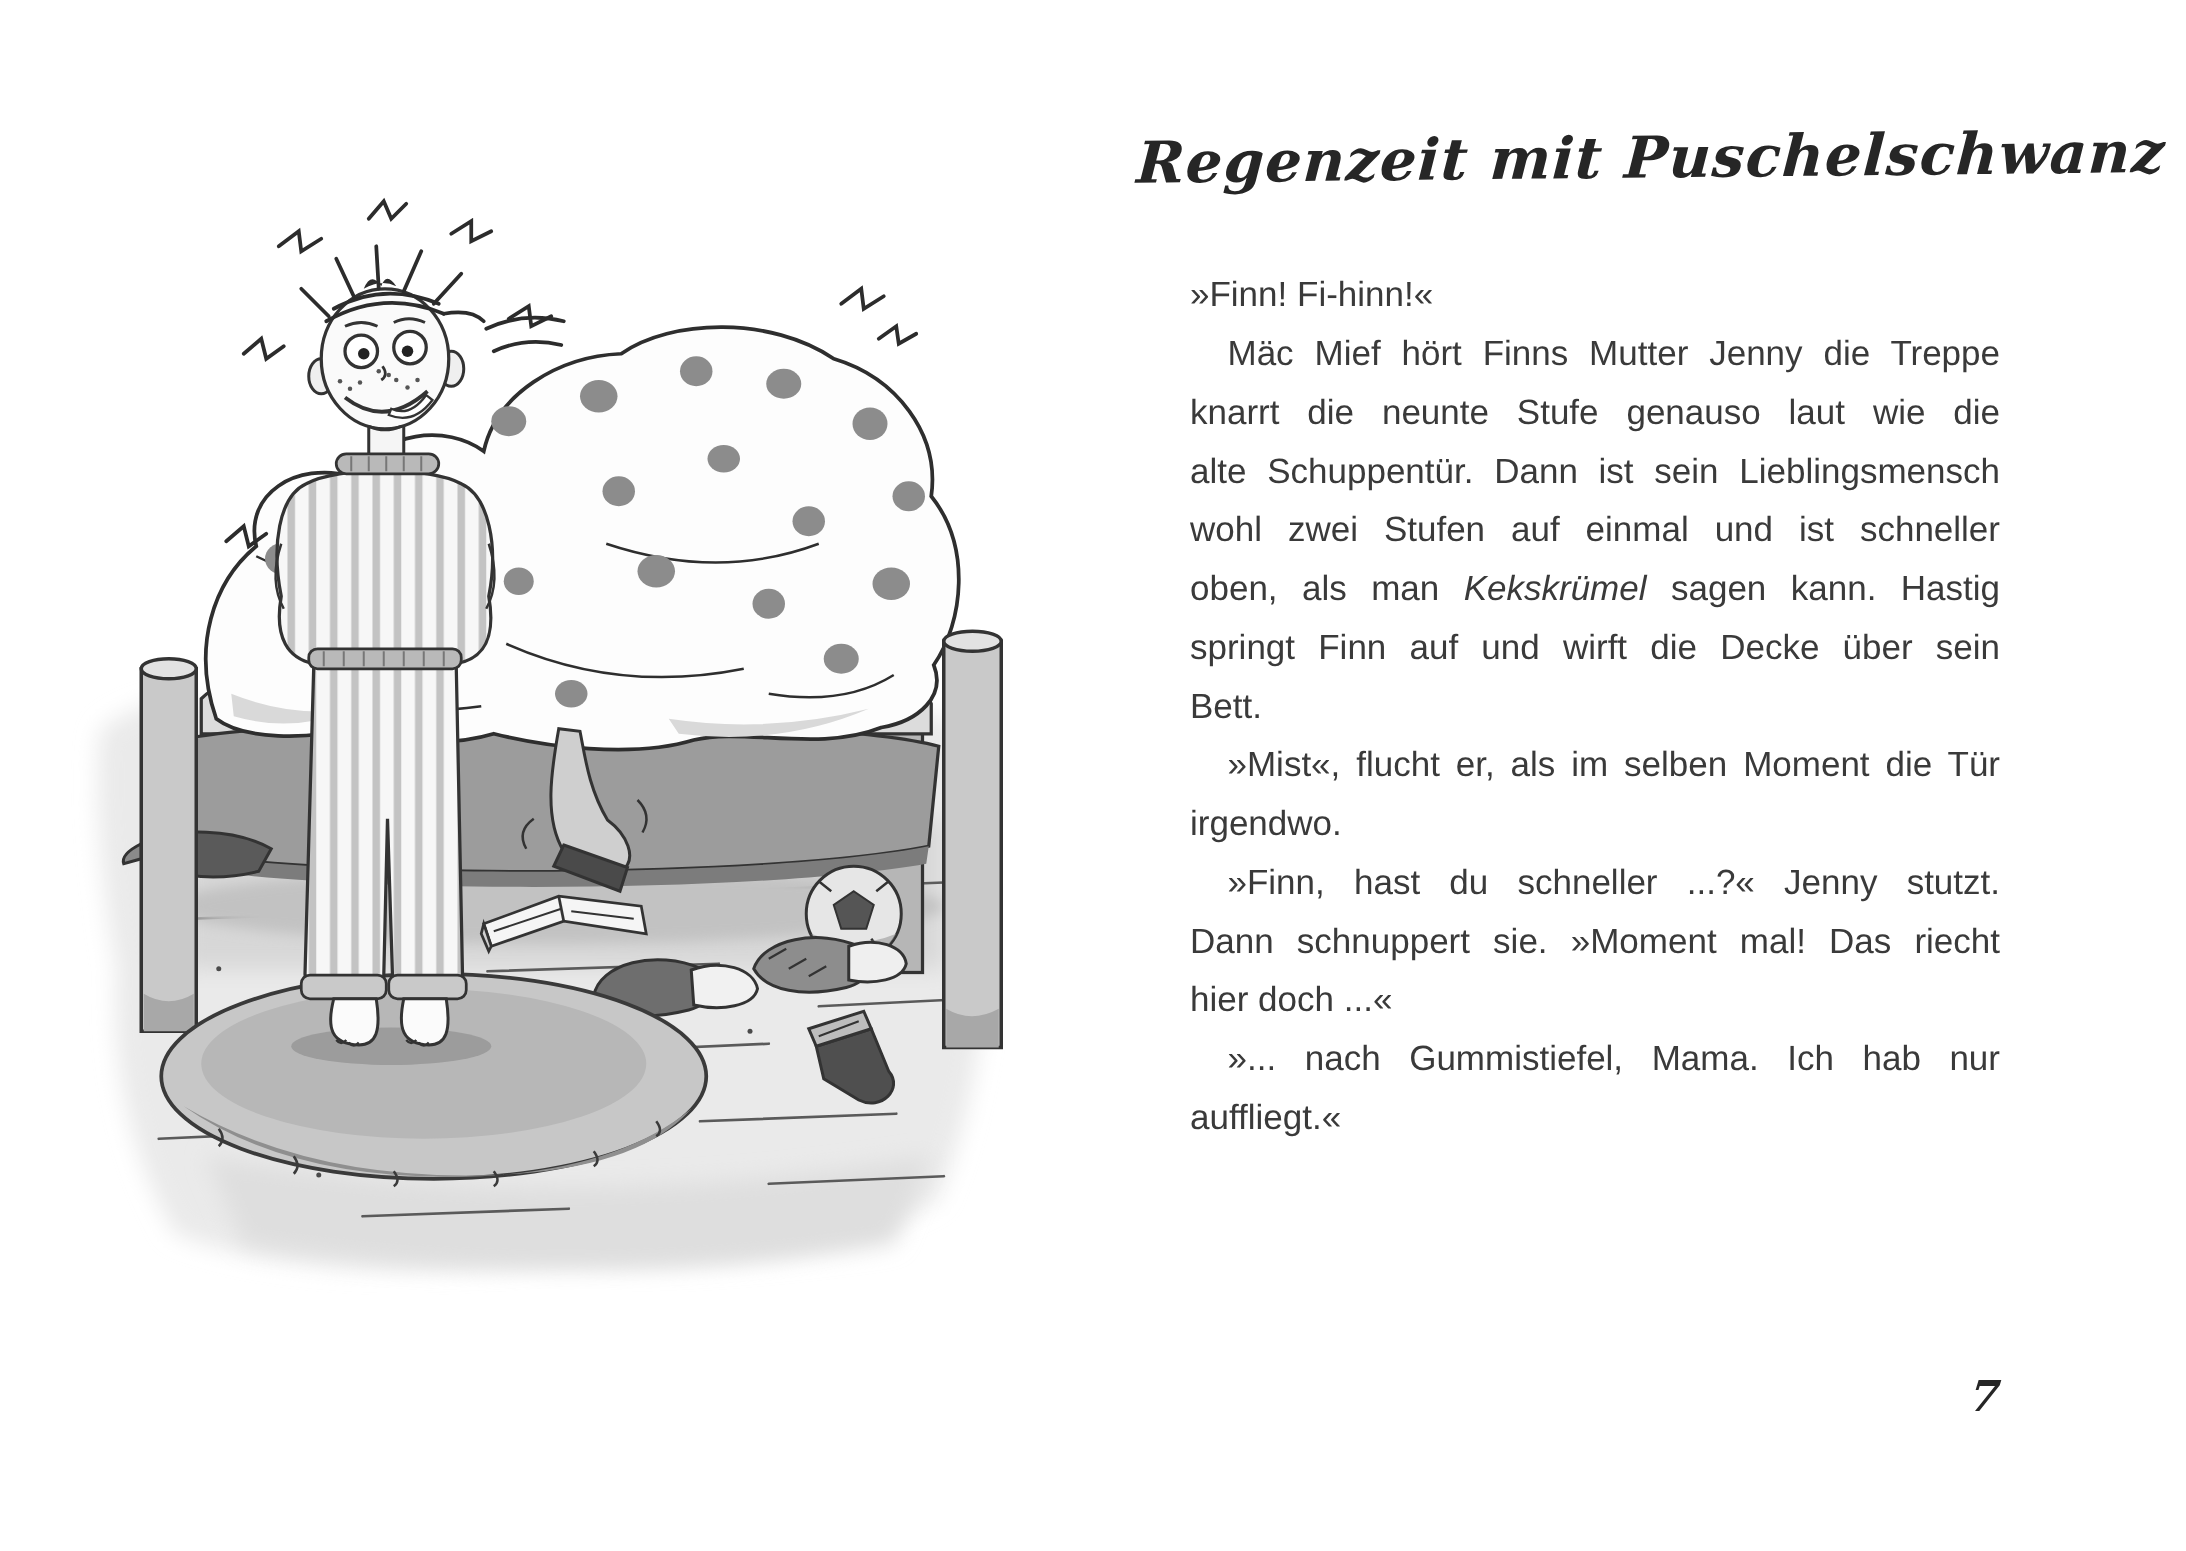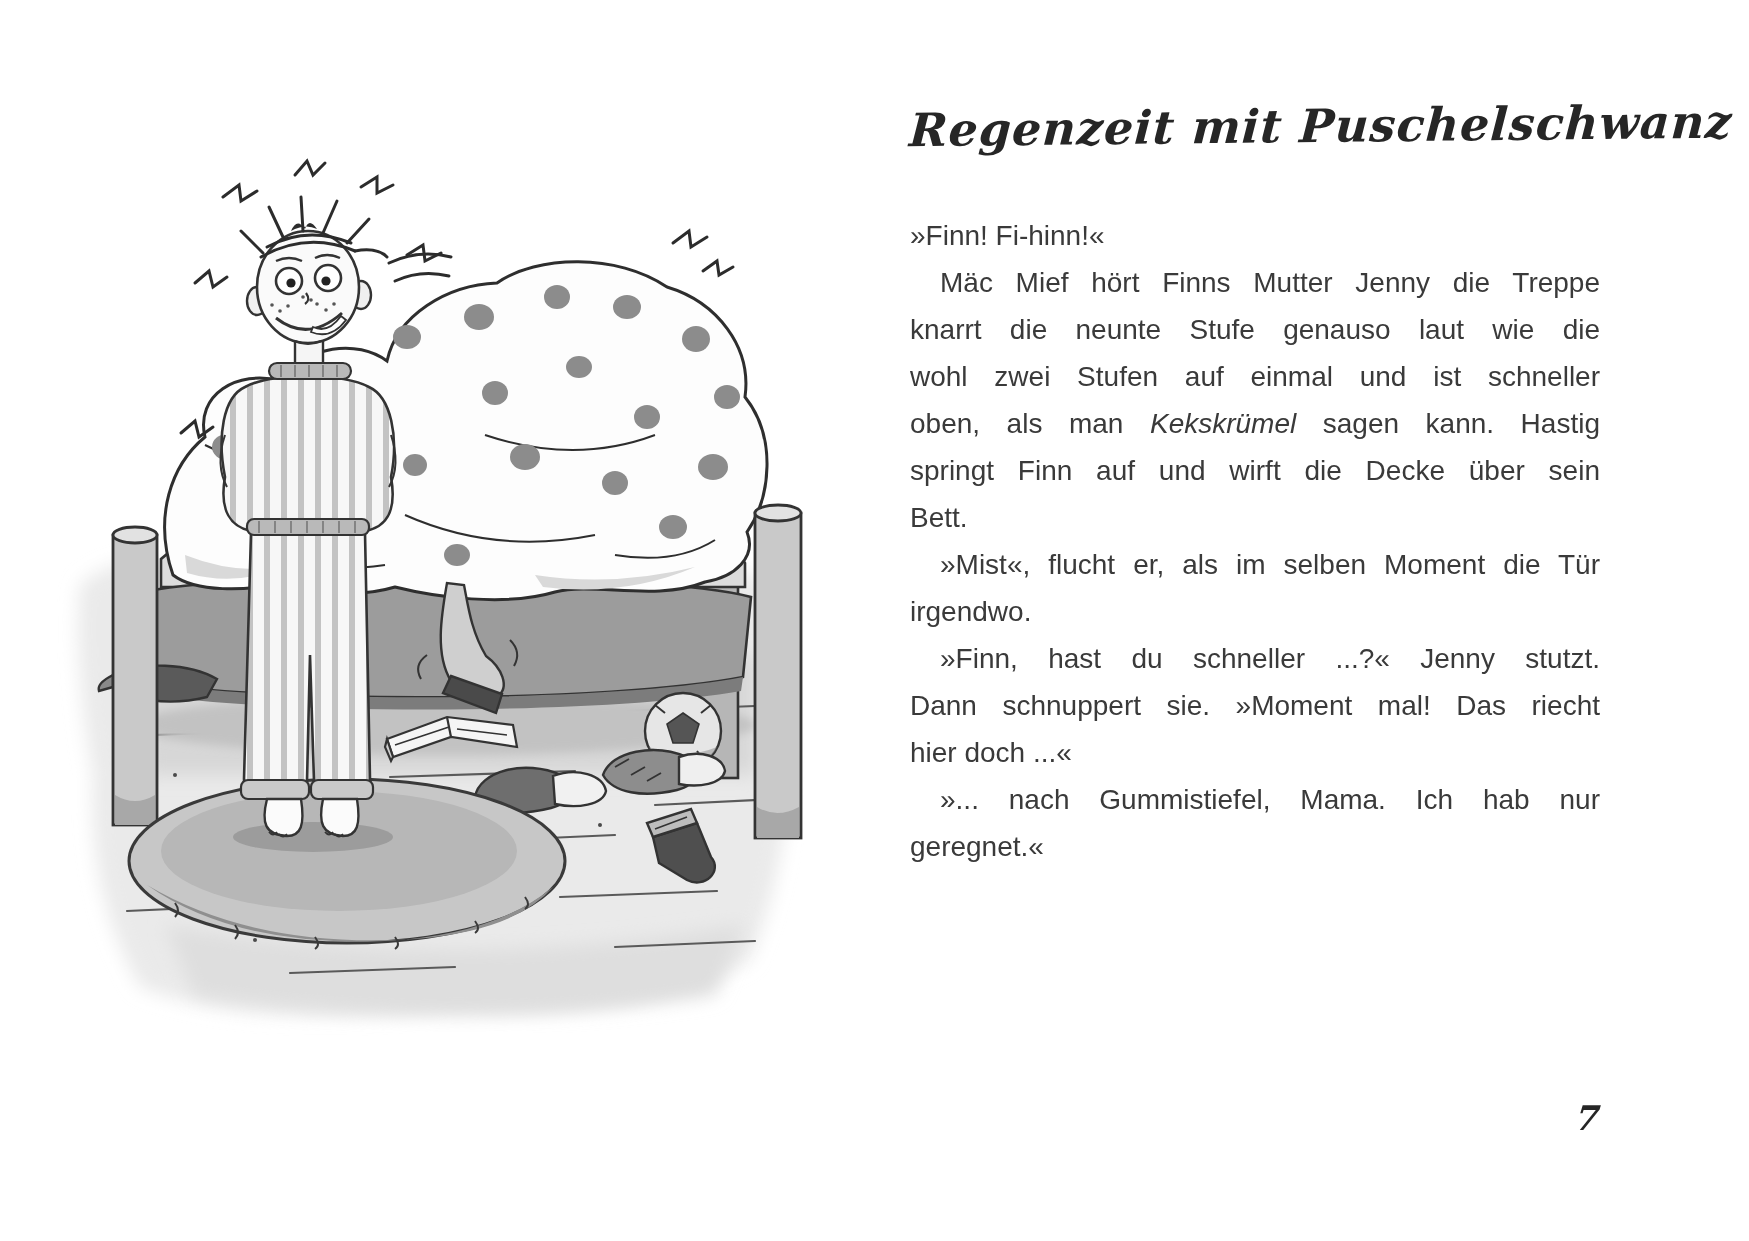--- a/index.html
+++ b/index.html
@@ -7,21 +7,21 @@
           font-family:"Liberation Sans",sans-serif;}
   
   .illo{position:absolute;left:55px;top:135px;width:750px;height:905px;}
   
   .textcol{position:absolute;left:910px;top:0;width:690px;height:1241px;color:#373737;}
   .title{position:absolute;top:96px;left:0;width:690px;text-align:right;
          font-family:"DejaVu Serif",serif;font-style:italic;font-weight:700;
          font-size:46px;letter-spacing:1px;color:#262626;
          transform:skewX(-4deg) rotate(-0.6deg);transform-origin:right center;white-space:nowrap;}
   .bodytext{position:absolute;top:212px;left:0;width:690px;font-size:28px;color:#3a3a3a;}
-  .bodytext .line{height:47px;line-height:47px;text-align:left;}
+  .bodytext .line{height:47px;line-height:47px;text-align:left;margin-left:42px;}
   .bodytext .line.j{text-align:justify;text-align-last:justify;}
   .bodytext .line.ind{text-indent:30px;}
   .bodytext em{}
   .pagenum{position:absolute;top:1098px;left:0;width:690px;text-align:right;
            font-family:"DejaVu Serif",serif;font-style:italic;font-weight:700;
            font-size:34px;color:#262626;transform:skewX(-6deg);transform-origin:right center;}
 </style>
 </head>
 <body>
 
@@ -288,28 +288,29 @@
       </g>
     </svg>
   </div>
 
   <div class="textcol">
     <div class="title">Regenzeit mit Puschelschwanz</div>
     <div class="bodytext">
         <div class="line">»Finn! Fi-hinn!«</div>
         <div class="line j ind">Mäc Mief hört Finns Mutter Jenny die Treppe</div>
         <div class="line j">knarrt die neunte Stufe genauso laut wie die</div>
+        <div class="line j">alte Schuppentür. Dann ist sein Lieblingsmensch</div>
         <div class="line j">wohl zwei Stufen auf einmal und ist schneller</div>
         <div class="line j">oben, als man <em>Kekskrümel</em> sagen kann. Hastig</div>
         <div class="line j">springt Finn auf und wirft die Decke über sein</div>
         <div class="line">Bett.</div>
         <div class="line j ind">»Mist«, flucht er, als im selben Moment die Tür</div>
         <div class="line">irgendwo.</div>
         <div class="line j ind">»Finn, hast du schneller ...?« Jenny stutzt.</div>
         <div class="line j">Dann schnuppert sie. »Moment mal! Das riecht</div>
         <div class="line">hier doch ...«</div>
         <div class="line j ind">»... nach Gummistiefel, Mama. Ich hab nur</div>
-        <div class="line">geregnet.«</div>
+        <div class="line">auffliegt.«</div>
       </div>
     <div class="pagenum">7</div>
   </div>
 
 </div>
 
 </body></html>

